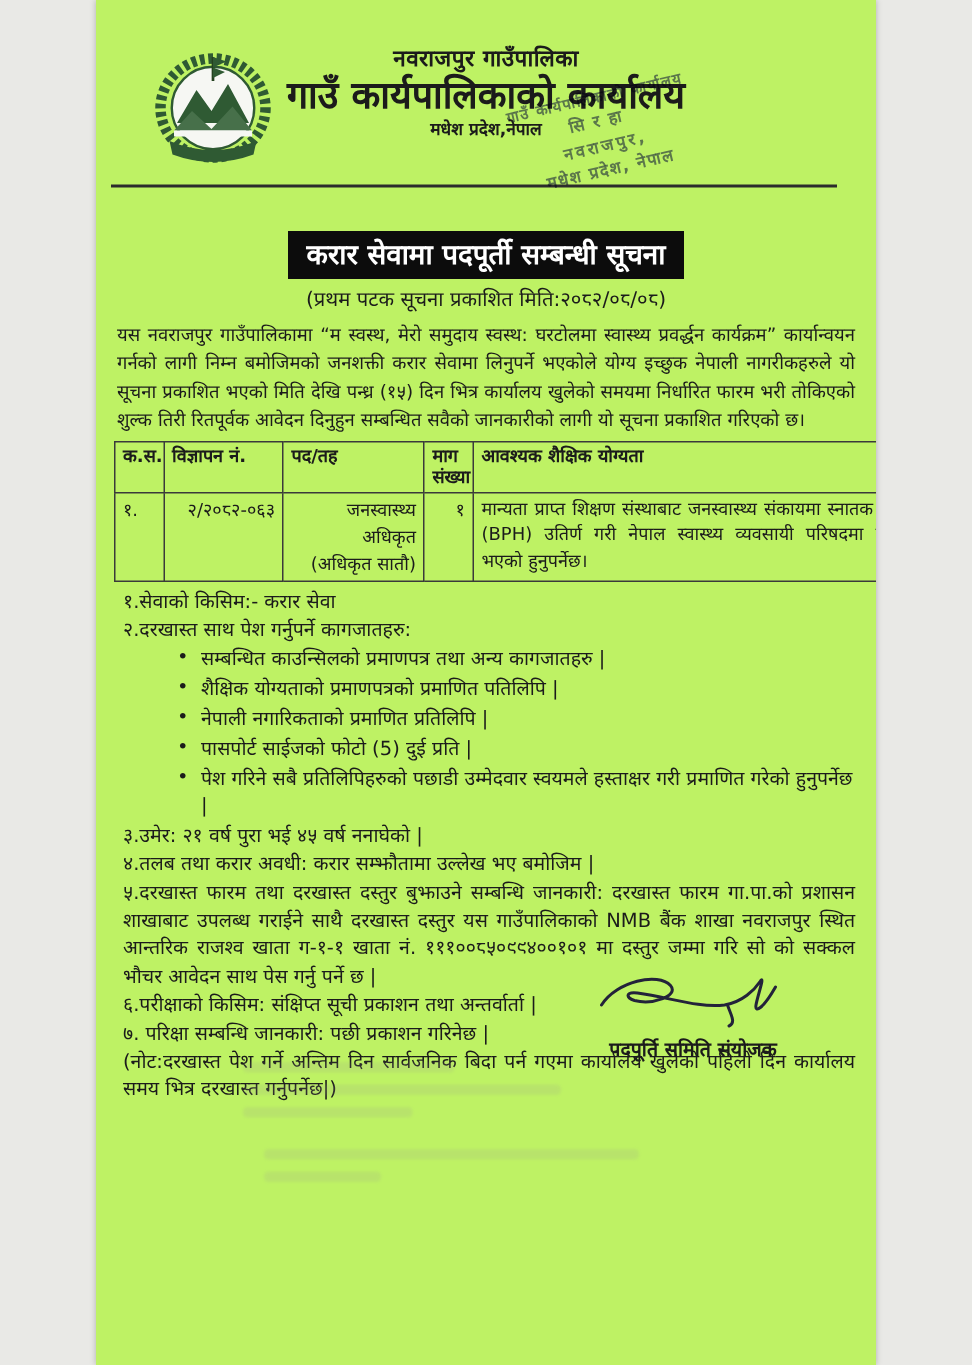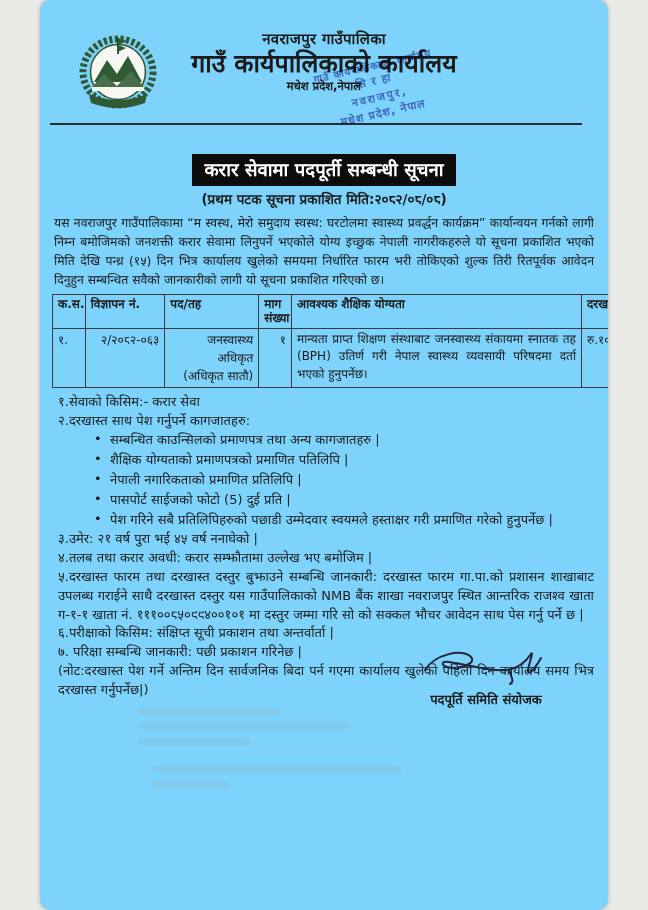--- a/index.html
+++ b/index.html
@@ -1,21 +1,20 @@
 <!DOCTYPE html>
 <html lang="ne"><head>
 <meta charset="utf-8">
 <style>
   html,body{margin:0;padding:0;background:#e9e9e6;}
   .page{
-    position:relative;width:568px;height:910px;margin:0 auto;
-    background:#7dd3fc;color:#1b1b1b;overflow:hidden;
+    position:relative;width:520px;height:910px;margin:0 auto;
+    background:#bef264;color:#1b1b1b;overflow:hidden;
     font-family:"DejaVu Sans","Liberation Sans",sans-serif;
     box-shadow:0 0 4px rgba(0,0,0,.25);
-    border-radius:10px;
   }
   
   .header{position:relative;padding-top:28px;text-align:center;height:95px;}
   .h-line1{font-size:15px;font-weight:bold;letter-spacing:.3px;}
   .h-line2{font-size:25px;font-weight:bold;line-height:1.25;}
   .h-line3{font-size:16px;font-weight:bold;line-height:1.3;}
   .h-line4{font-size:11.5px;font-weight:bold;line-height:1.25;}
   .emblem{position:absolute;left:33px;top:28px;width:90px;height:86px;}
   .stamp{
     position:absolute;left:238px;top:58px;width:200px;
@@ -27,21 +26,21 @@
   .stamp .s2{font-size:11px;letter-spacing:6px;}
   .stamp .s3{font-size:11px;letter-spacing:2px;}
   .stamp .s4{font-size:11px;letter-spacing:1px;}
   .rule{margin:0 26px 0 10px;border-top:2.5px solid #2c2c2c;}
   
   .title-wrap{text-align:center;margin-top:29px;}
   .title-box{
     display:inline-block;background:#0c0c0c;color:#fff;
     font-size:18.5px;font-weight:bold;padding:2px 12px 5px;
   }
-  .subtitle{text-align:center;font-size:13.5px;font-weight:bold;margin-top:4px;}
+  .subtitle{text-align:center;font-size:13.5px;font-weight:normal;margin-top:4px;}
   
   .body-par{margin:6px 14px 3px;font-size:12.3px;line-height:19px;text-align:justify;}
   
   table.vacancy{border-collapse:collapse;margin:4px 12px 0;width:624px;font-size:12px;table-layout:fixed;}
   table.vacancy th,table.vacancy td{border:1.4px solid #3a3a3a;padding:2px 5px;vertical-align:top;overflow:hidden;}
   table.vacancy th{font-weight:bold;text-align:left;line-height:1.2;}
   .col-sn{width:32px;} .col-ad{width:78px;} .col-pos{width:92px;}
   .col-cnt{width:32px;} .col-qual{width:284px;} .col-fee{width:92px;}
   .c{text-align:right;}
   td.qual{text-align:justify;line-height:1.45;}

